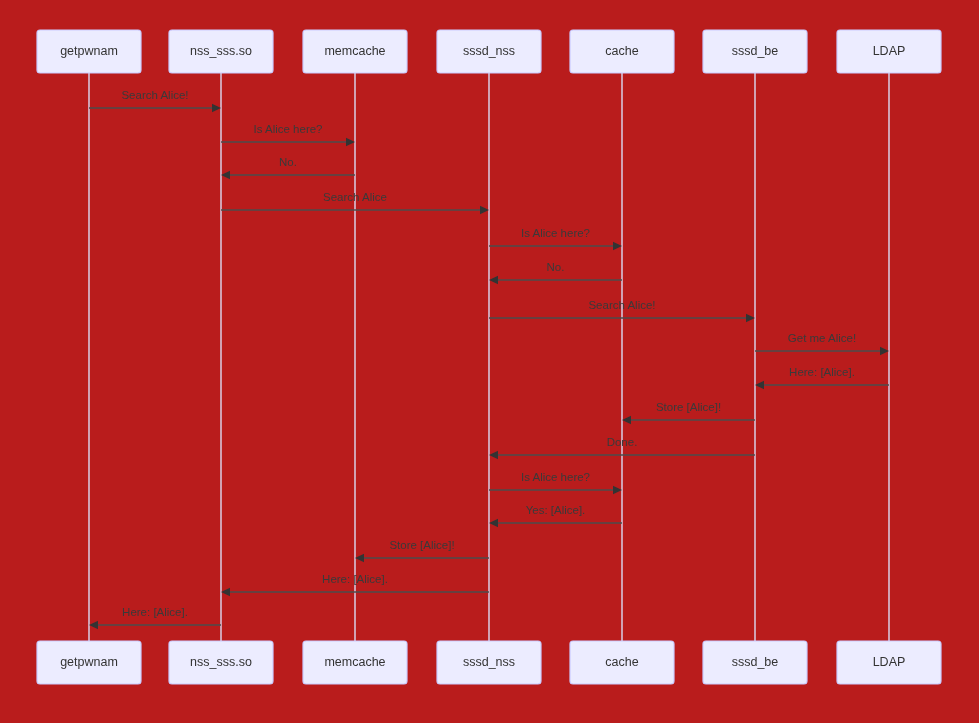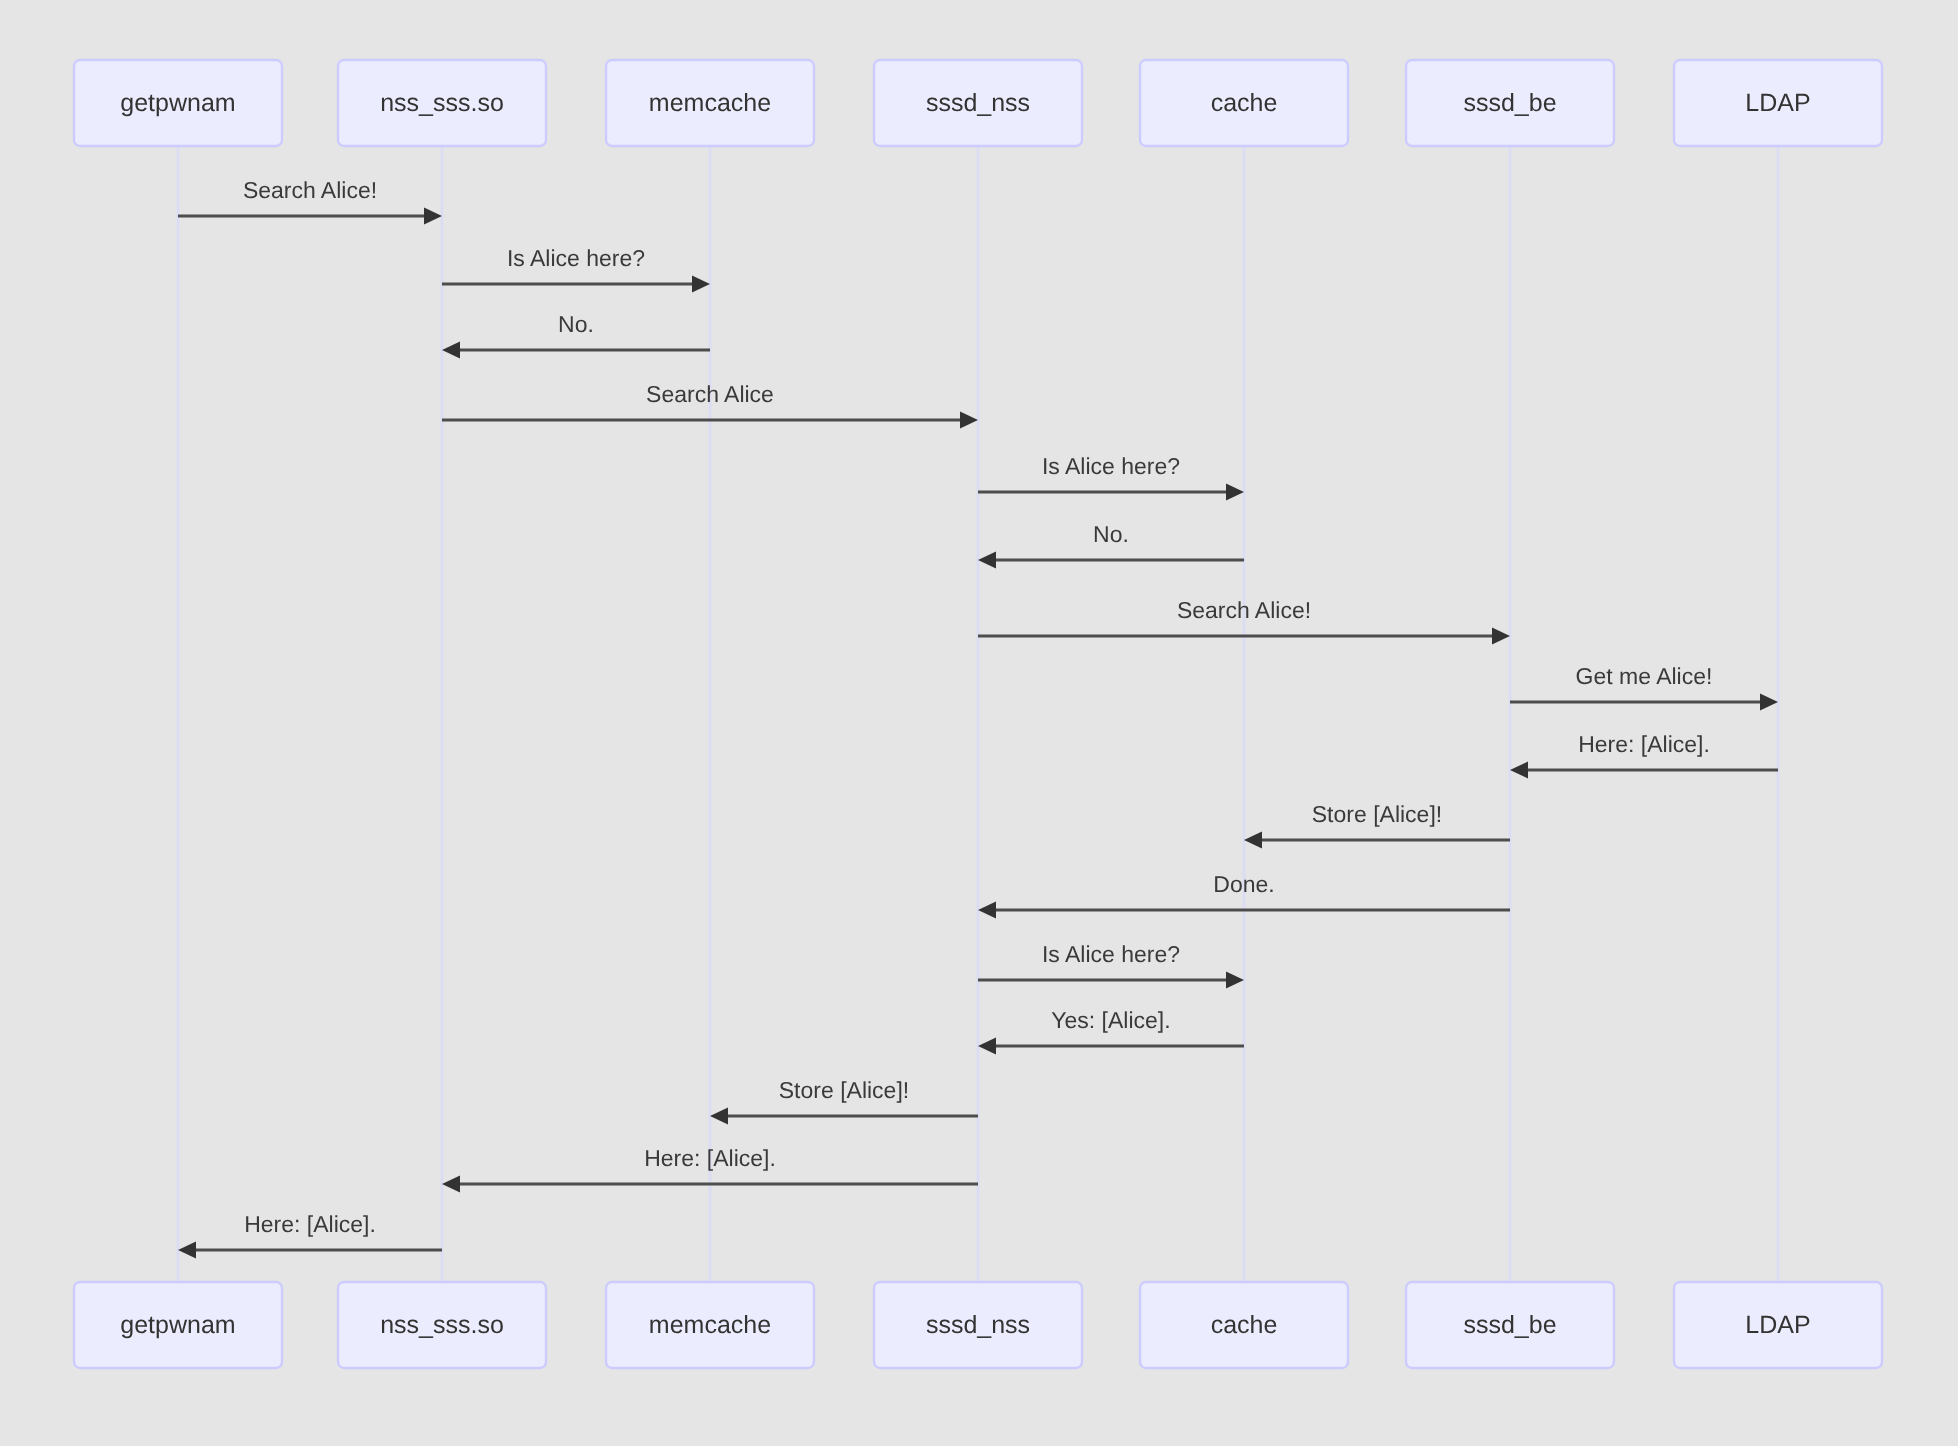--- a/index.html
+++ b/index.html
@@ -11,21 +11,21 @@
   body {
     font-family: "Liberation Sans", sans-serif;
     width: 979px;
     height: 723px;
     overflow: hidden;
   }
   #diagram-root {
     position: relative;
     width: 979px;
     height: 723px;
-    background: #e5e5e5;
+    background: #b91c1c;
   }
   #diagram-svg {
     position: absolute;
     left: 0;
     top: 0;
     width: 979px;
     height: 723px;
     display: block;
   }
   .actor-box-rect {

